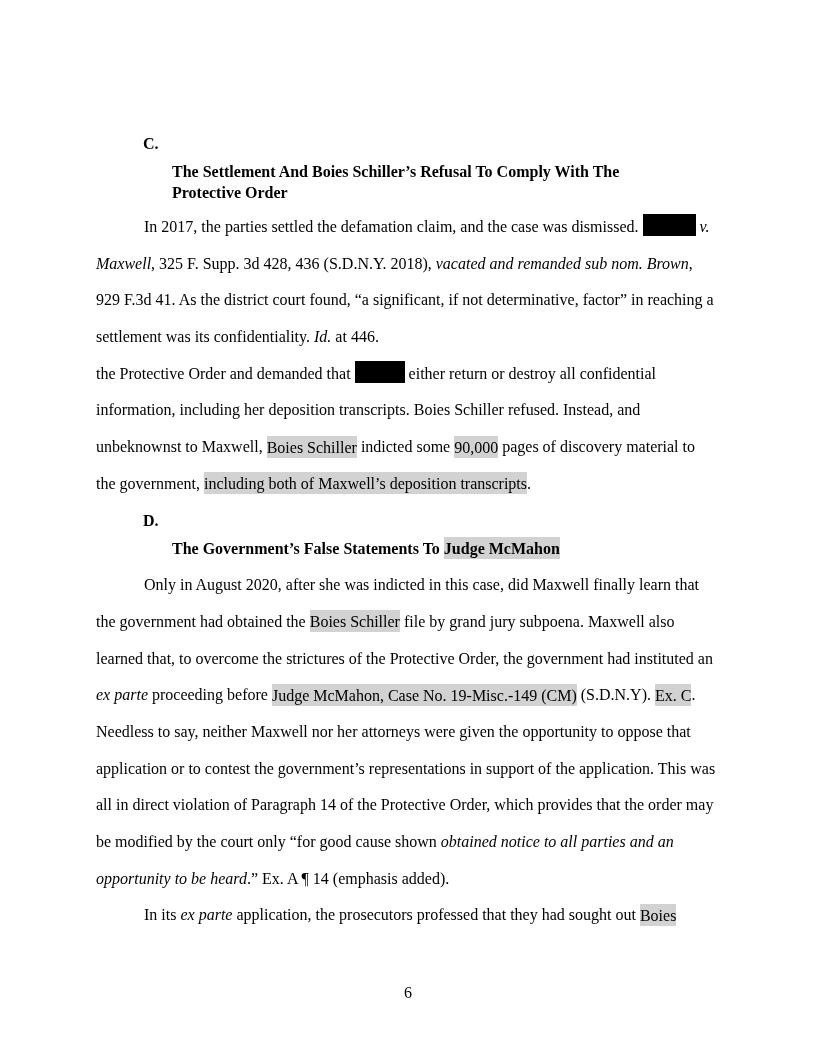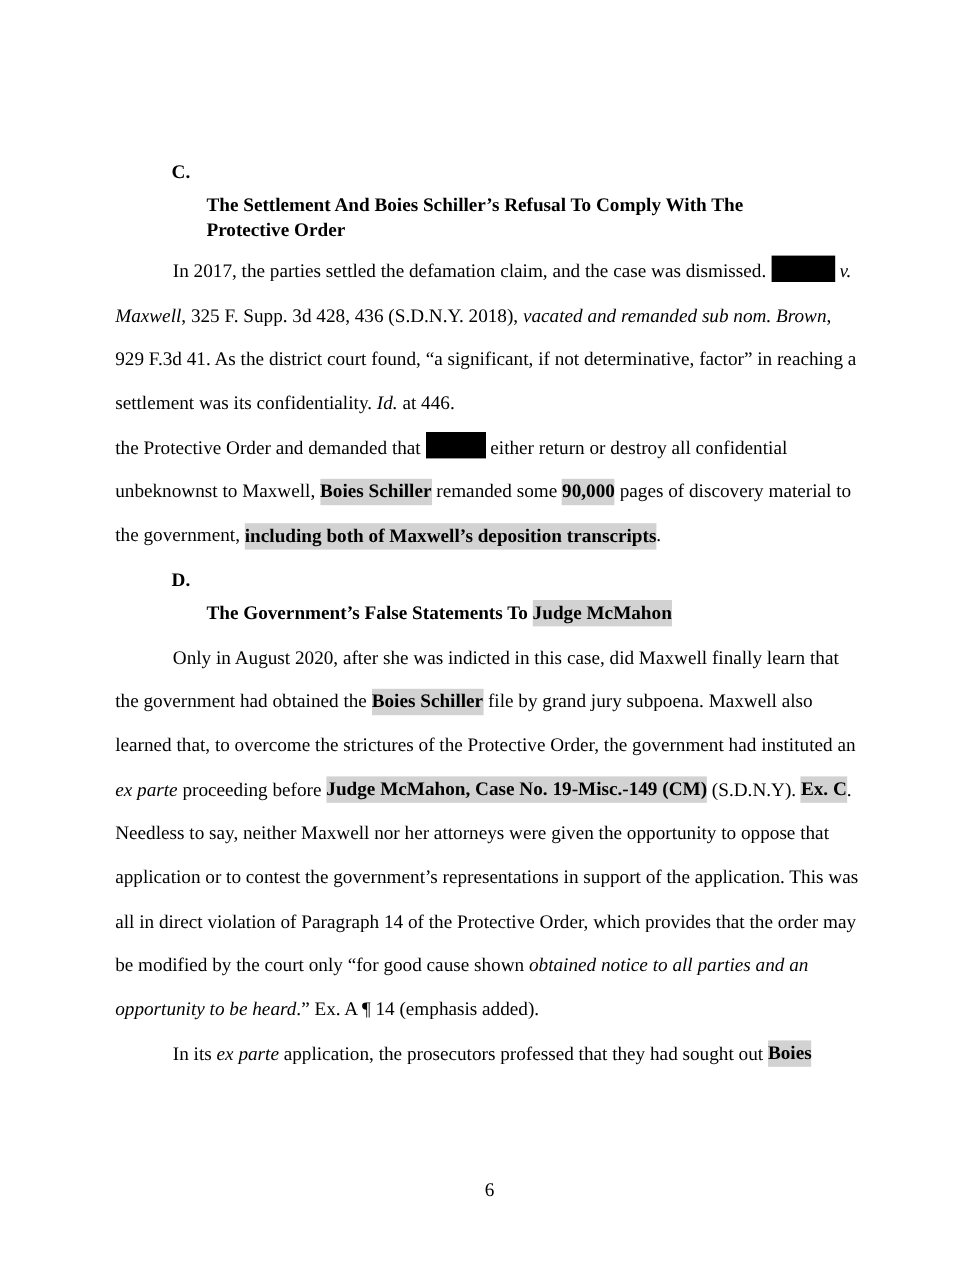--- a/index.html
+++ b/index.html
@@ -53,21 +53,20 @@
   }
   .indent {
     padding-left: 48px;
   }
   .i {
     font-style: italic;
   }
   .hl {
     background: var(--hl, #d2d2d2);
     padding: 2.5px 0;
-    font-weight: bold;
   }
   .redaction {
     display: inline-block;
     height: 22px;
     background: var(--redact, #000000);
     vertical-align: -4px;
   }
   .footer {
     position: absolute;
     top: 984px;
@@ -89,21 +88,22 @@
       </span>
     </div>
     <div class="para">
       <div class="bline indent"><span class="">In 2017, the parties settled the defamation claim, and the case was dismissed. </span><span class="redaction" style="width: 53px;"></span><span class=""> </span><span class="i">v.</span></div>
       <div class="bline"><span class="i">Maxwell</span><span class="">, 325 F. Supp. 3d 428, 436 (S.D.N.Y. 2018), </span><span class="i">vacated and remanded sub nom. Brown</span><span class="">,</span></div>
       <div class="bline"><span class="">929 F.3d 41. As the district court found, “a significant, if not determinative, factor” in reaching a</span></div>
       <div class="bline"><span class="">settlement was its confidentiality. </span><span class="i">Id.</span><span class=""> at 446.</span></div>
     </div>
     <div class="para">
       <div class="bline"><span class="">the Protective Order and demanded that </span><span class="redaction" style="width: 50px;"></span><span class=""> either return or destroy all confidential</span></div>
-      <div class="bline"><span class="">unbeknownst to Maxwell, </span><span class="hl">Boies Schiller</span><span class=""> remanded some </span><span class="hl">90,000</span><span class=""> pages of discovery material to</span></div>
+      <div class="bline"><span class="">information, including her deposition transcripts. Boies Schiller refused. Instead, and</span></div>
+      <div class="bline"><span class="">unbeknownst to Maxwell, </span><span class="hl">Boies Schiller</span><span class=""> indicted some </span><span class="hl">90,000</span><span class=""> pages of discovery material to</span></div>
       <div class="bline"><span class="">the government, </span><span class="hl">including both of Maxwell’s deposition transcripts</span><span class="">.</span></div>
     </div>
     <div class="heading">
       <span class="num bline">D.</span>
       <span class="htext">
         <div class="bline"><span class="">The Government’s False Statements To </span><span class="hl">Judge McMahon</span></div>
       </span>
     </div>
     <div class="para">
       <div class="bline indent"><span class="">Only in August 2020, after she was indicted in this case, did Maxwell finally learn that</span></div>

